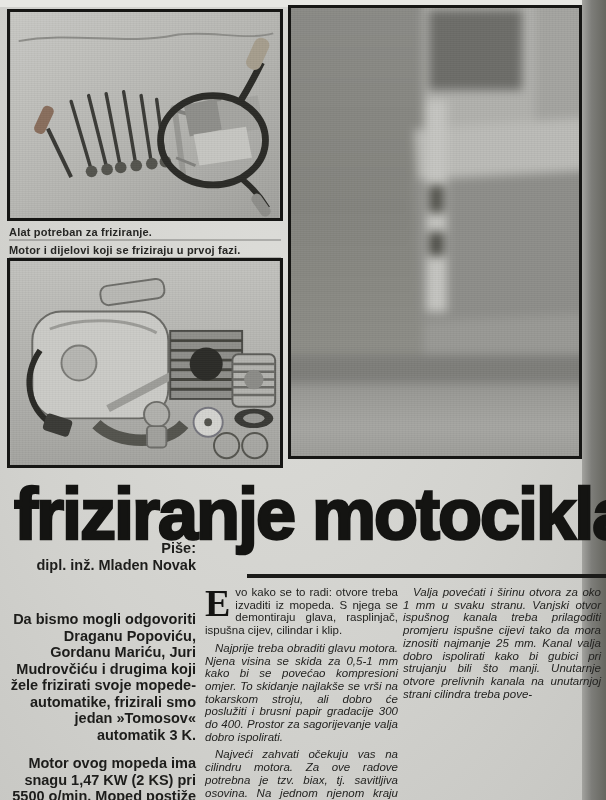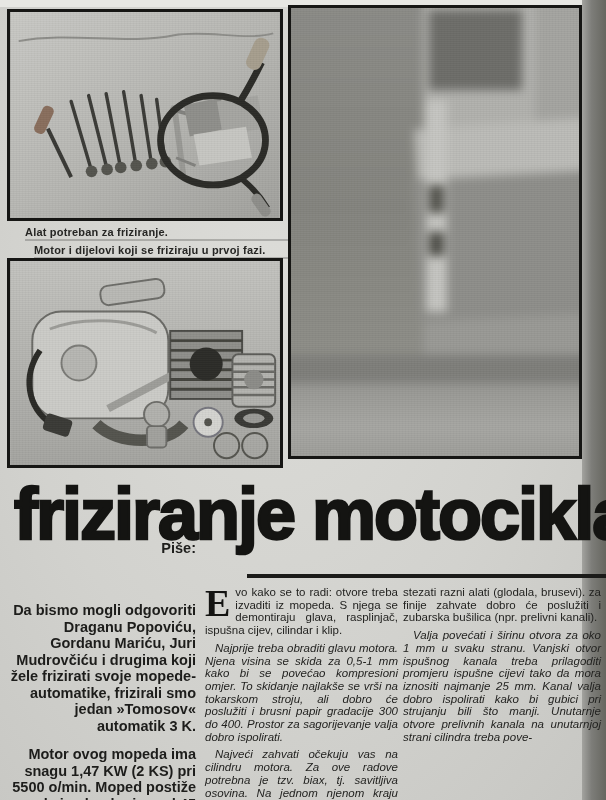--- a/index.html
+++ b/index.html
@@ -12,38 +12,38 @@
     background:linear-gradient(to right,#a3a39f 0%,#7d7d79 40%,#66665f 100%);}
   .photo{position:absolute;border:3px solid #161614;box-sizing:border-box;overflow:hidden;background:#b0b0ac;}
   .photo-tools{left:7px;top:9px;width:276px;height:212px;}
   .photo-engine{left:7px;top:258px;width:276px;height:210px;}
   .photo-right{left:288px;top:5px;width:294px;height:454px;}
   .photo svg{display:block;width:100%;height:100%;}
   .blurwrap{position:absolute;inset:-12px;filter:blur(5px);}
   .grain{position:absolute;inset:0;opacity:.5;
     background-image:repeating-linear-gradient(0deg, rgba(0,0,0,.05) 0 1px, rgba(255,255,255,.03) 1px 2px),
                      repeating-linear-gradient(90deg, rgba(0,0,0,.04) 0 1px, transparent 1px 3px);}
-  .caption{position:absolute;left:25px;width:272px;font-size:11px;font-weight:bold;
+  .caption{position:absolute;left:9px;width:272px;font-size:11px;font-weight:bold;
     color:#262624;letter-spacing:.2px;border-bottom:2px solid rgba(90,90,86,.35);padding-bottom:1px;}
   .caption-1{top:226px;}
-  .caption-2{top:244px;margin-left:9px;}
+  .caption-2{top:244px;}
   .headline{position:absolute;left:14px;top:474px;width:600px;height:86px;overflow:hidden;
     font-size:72px;line-height:80px;font-weight:bold;letter-spacing:-2px;color:#141412;
     -webkit-text-stroke:2.5px #141412;white-space:nowrap;}
   .byline{position:absolute;left:0;top:540px;width:196px;text-align:right;
     font-weight:bold;font-size:14.5px;line-height:17px;color:#1e1e1c;}
   .rule{position:absolute;left:247px;top:574px;width:359px;height:4px;background:#1b1b19;}
   .col{position:absolute;font-size:11.5px;line-height:12.7px;text-align:justify;color:#232321;}
   .col p{margin:0 0 5px 0;}
   .col p.indent{text-indent:10px;font-style:italic;}
   .col-mid{left:205px;top:586px;width:193px;}
   .col-right{left:403px;top:586px;width:198px;}
   .col-intro{left:4px;top:602px;width:192px;font-size:14.5px;line-height:16.5px;
     font-weight:bold;text-align:right;color:#1d1d1b;}
-  .col-intro p{margin:0 0 12px 0;}
+  .col-intro p{margin:9px 0 12px 0;}
   .dropcap{float:left;font-size:38px;line-height:31px;font-weight:bold;
     margin:2px 5px 0 0;color:#141412;font-family:"Liberation Serif","DejaVu Serif",serif;}
 </style>
 </head>
 <body>
 
 <div class="page">
 
   <div class="top-strip"></div>
 
@@ -181,33 +181,33 @@
     </div>
     <div class="grain"></div>
   </div>
 
   <div class="page-edge"></div>
 
   <div class="headline">friziranje motocikla</div>
 
   <div class="byline">
     <div>Piše:</div>
+    <div>dipl. inž. Mladen Novak</div>
   </div>
 
   <div class="rule"></div>
 
   <div class="col col-intro">
     <p>Da bismo mogli odgovoriti Draganu Popoviću, Gordanu Mariću, Juri Mudrovčiću i drugima koji žele frizirati svoje mopede-automatike, frizirali smo jedan »Tomosov« automatik 3 K.</p>
     <p>Motor ovog mopeda ima snagu 1,47 KW (2 KS) pri 5500 o/min. Moped postiže maksimalnu brzinu od 45 km/h.</p>
   </div>
 
   <div class="col col-mid">
     <p><span class="dropcap">E</span><span>vo kako se to radi: otvore treba izvaditi iz mopeda. S njega se demontiraju glava, rasplinjač, ispušna cijev, cilindar i klip.</span></p>
     <p class="indent">Najprije treba obraditi glavu motora. Njena visina se skida za 0,5-1 mm kako bi se povećao kompresioni omjer. To skidanje najlakše se vrši na tokarskom stroju, ali dobro će poslužiti i brusni papir gradacije 300 do 400. Prostor za sagorijevanje valja dobro ispolirati.</p>
     <p class="indent">Najveći zahvati očekuju vas na cilindru motora. Za ove radove potrebna je tzv. biax, tj. savitljiva osovina. Na jednom njenom kraju pričvršćen je neki pogon (obično električna bušilica) a na drugom se nalazi glava u koju se mogu</p>
   </div>
 
   <div class="col col-right">
-    <p>stezati razni alati (glodala, brusevi). za finije zahvate dobro će poslužiti i zubarska bušilica (npr. prelivni kanali).</p>
     <p class="indent">Valja povećati i širinu otvora za oko 1 mm u svaku stranu. Vanjski otvor ispušnog kanala treba prilagoditi promjeru ispušne cijevi tako da mora iznositi najmanje 25 mm. Kanal valja dobro ispolirati kako bi gubici pri strujanju bili što manji. Unutarnje otvore prelivnih kanala na unutarnjoj strani cilindra treba pove-</p>
   </div>
 
 </div>
 
 </body></html>

